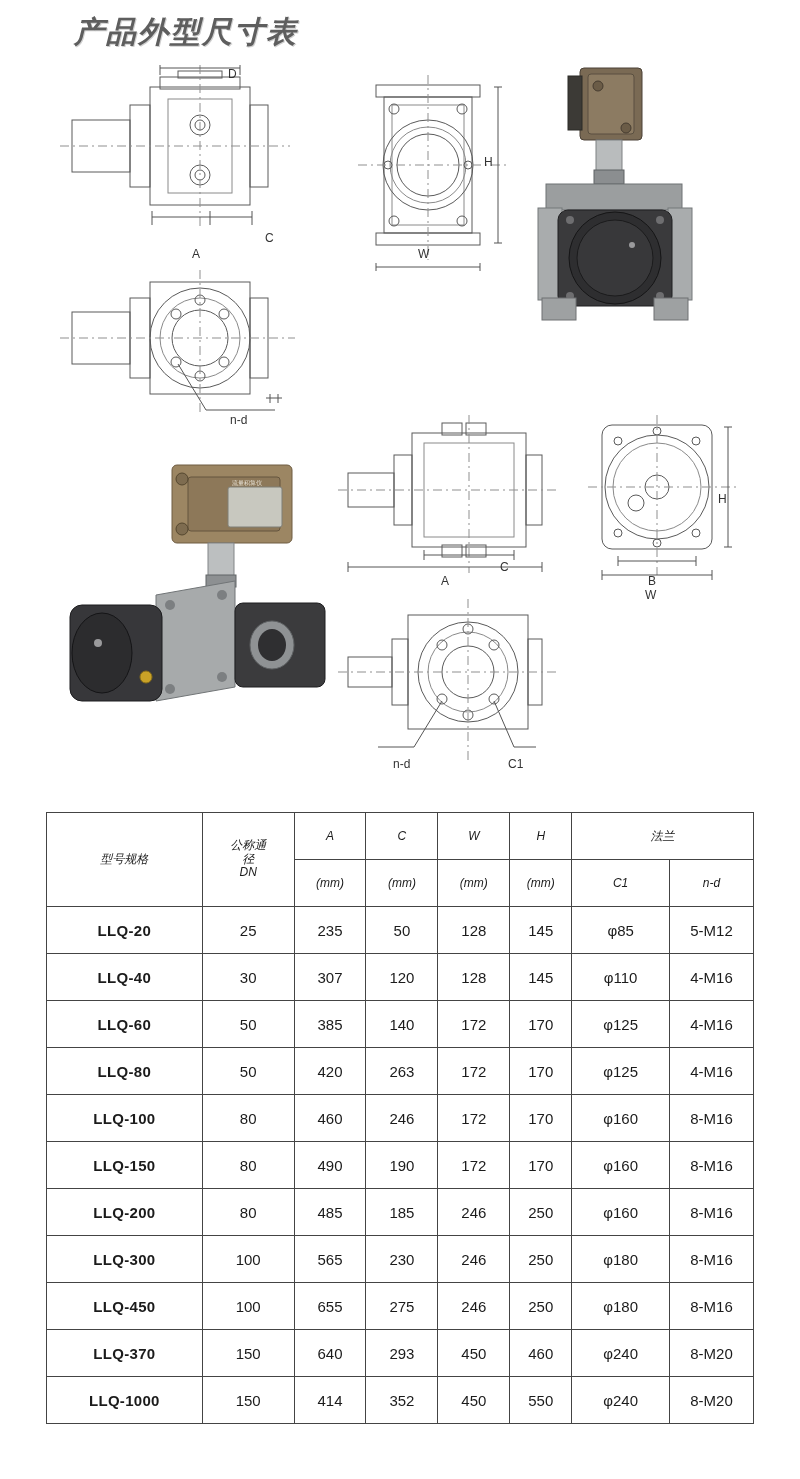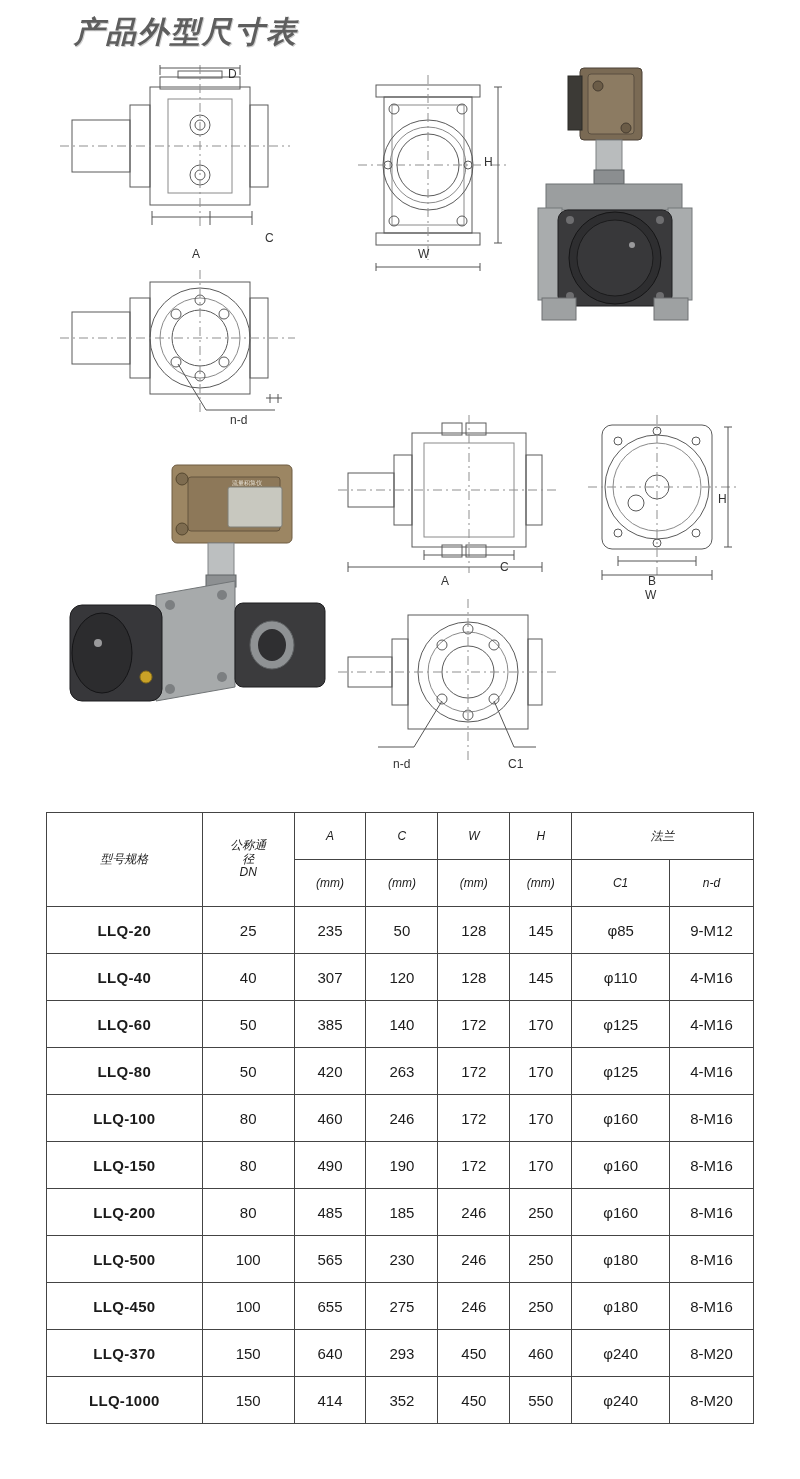--- a/index.html
+++ b/index.html
@@ -346,25 +346,25 @@
       </thead>
       <tbody id="spec-body">
           <tr>
             <td class="model">LLQ-20</td>
             <td>25</td>
             <td class="col-a">235</td>
             <td class="col-c">50</td>
             <td class="col-w">128</td>
             <td class="col-h">145</td>
             <td class="col-c1">φ85</td>
-            <td class="col-nd">9-M12</td>
+            <td class="col-nd">5-M12</td>
           </tr>
           <tr>
             <td class="model">LLQ-40</td>
-            <td>40</td>
+            <td>30</td>
             <td class="col-a">307</td>
             <td class="col-c">120</td>
             <td class="col-w">128</td>
             <td class="col-h">145</td>
             <td class="col-c1">φ110</td>
             <td class="col-nd">4-M16</td>
           </tr>
           <tr>
             <td class="model">LLQ-60</td>
             <td>50</td>
@@ -409,21 +409,21 @@
             <td class="model">LLQ-200</td>
             <td>80</td>
             <td class="col-a">485</td>
             <td class="col-c">185</td>
             <td class="col-w">246</td>
             <td class="col-h">250</td>
             <td class="col-c1">φ160</td>
             <td class="col-nd">8-M16</td>
           </tr>
           <tr>
-            <td class="model">LLQ-500</td>
+            <td class="model">LLQ-300</td>
             <td>100</td>
             <td class="col-a">565</td>
             <td class="col-c">230</td>
             <td class="col-w">246</td>
             <td class="col-h">250</td>
             <td class="col-c1">φ180</td>
             <td class="col-nd">8-M16</td>
           </tr>
           <tr>
             <td class="model">LLQ-450</td>

